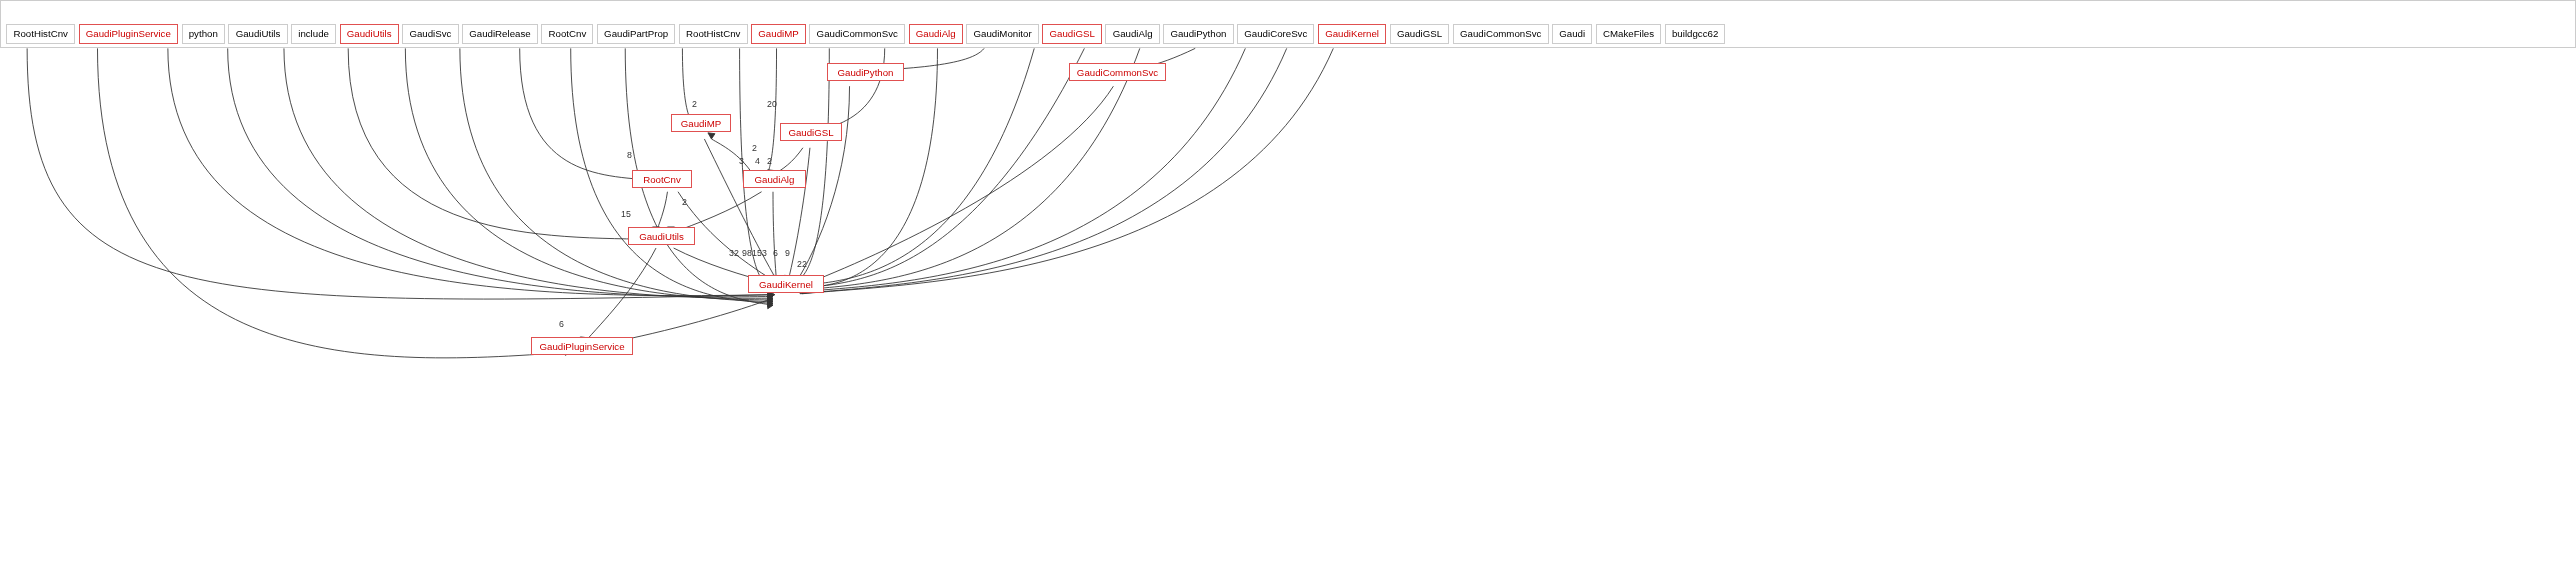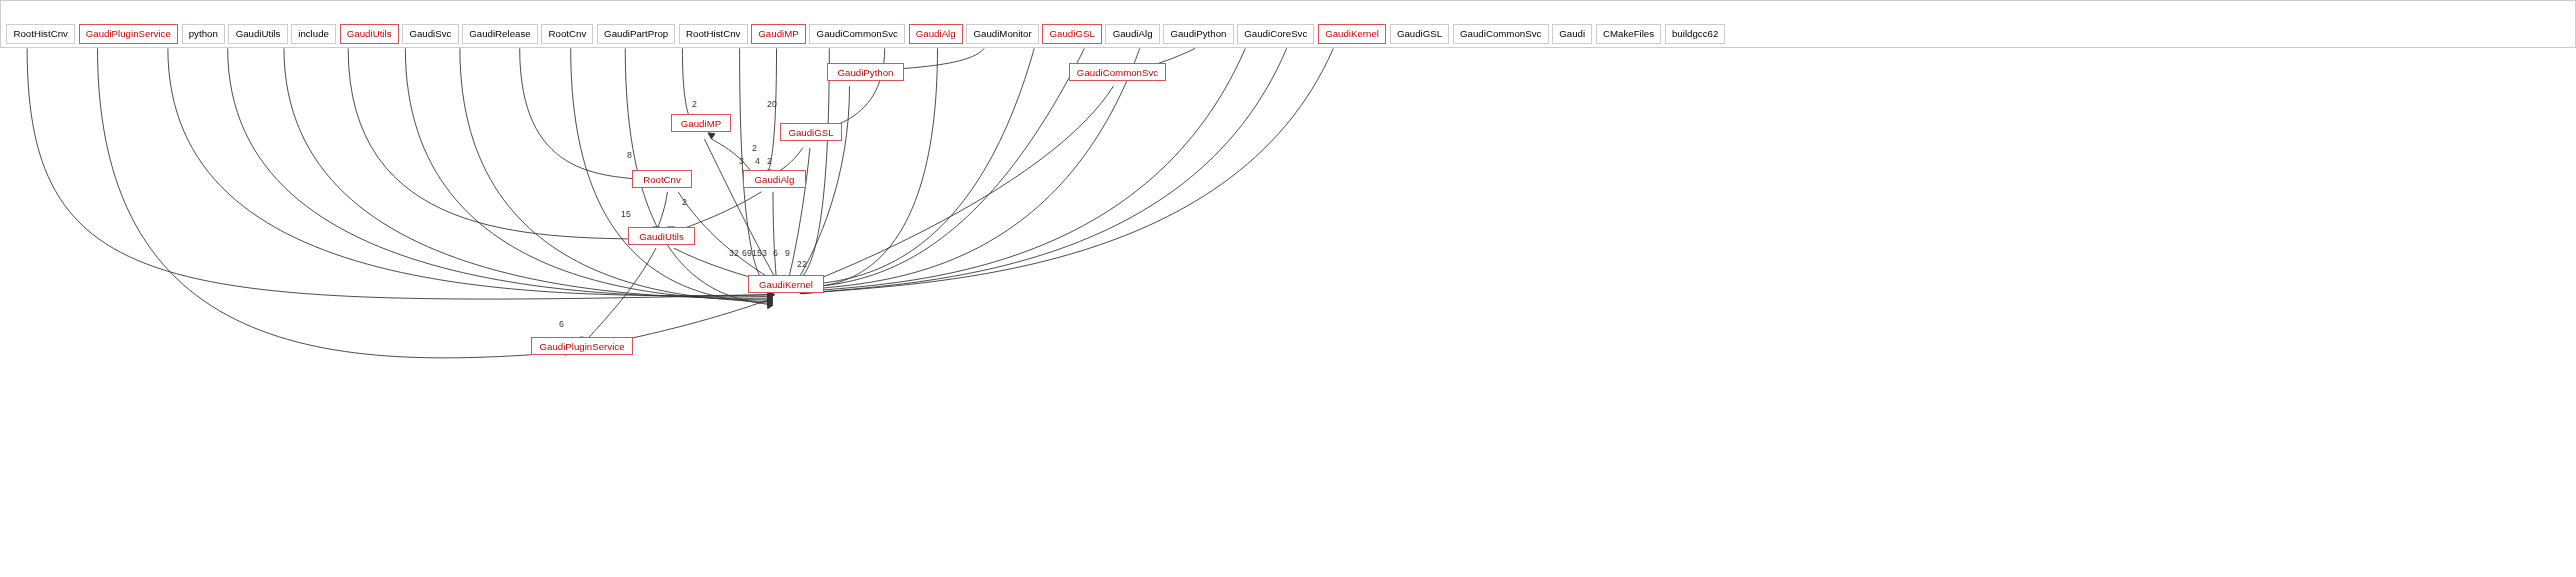--- a/index.html
+++ b/index.html
@@ -235,21 +235,21 @@
   <span class="edge-label" style="left:692px; top:99px">2</span>
   <span class="edge-label" style="left:767px; top:99px">20</span>
   <span class="edge-label" style="left:752px; top:143px">2</span>
   <span class="edge-label" style="left:627px; top:150px">8</span>
   <span class="edge-label" style="left:739px; top:156px">3</span>
   <span class="edge-label" style="left:755px; top:156px">4</span>
   <span class="edge-label" style="left:767px; top:156px">2</span>
   <span class="edge-label" style="left:682px; top:197px">2</span>
   <span class="edge-label" style="left:621px; top:209px">15</span>
   <span class="edge-label" style="left:729px; top:248px">32</span>
-  <span class="edge-label" style="left:742px; top:248px">69</span>
+  <span class="edge-label" style="left:742px; top:248px">98</span>
   <span class="edge-label" style="left:752px; top:248px">15</span>
   <span class="edge-label" style="left:762px; top:248px">3</span>
   <span class="edge-label" style="left:773px; top:248px">6</span>
   <span class="edge-label" style="left:785px; top:248px">9</span>
   <span class="edge-label" style="left:797px; top:259px">22</span>
   <span class="edge-label" style="left:559px; top:319px">6</span>
 
   <div class="graph-node" style="left:827px; top:63px; width:77px;">
     <span>GaudiPython</span>
   </div>

